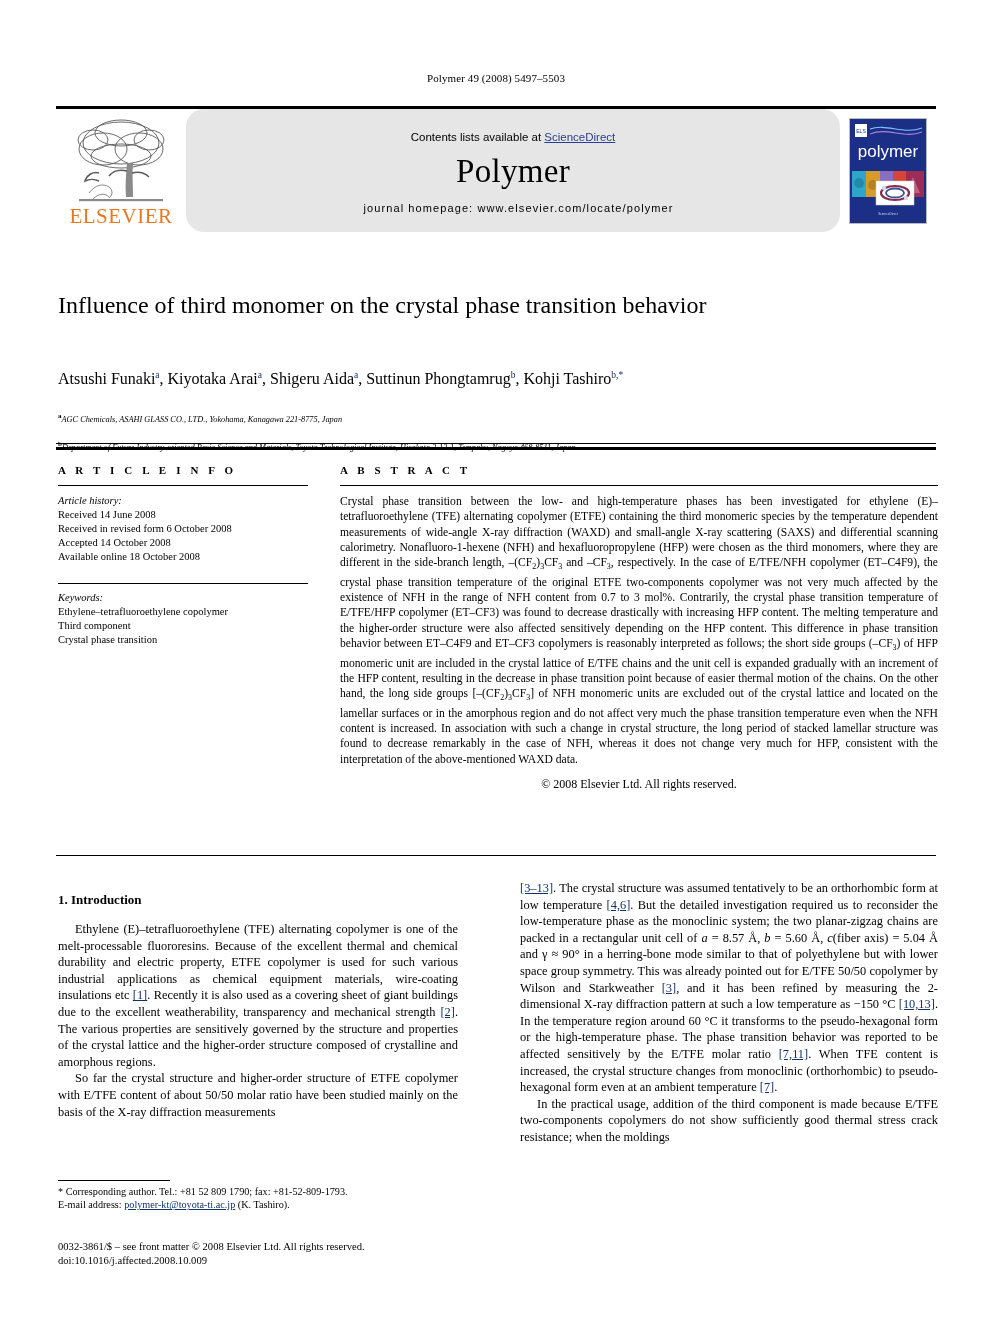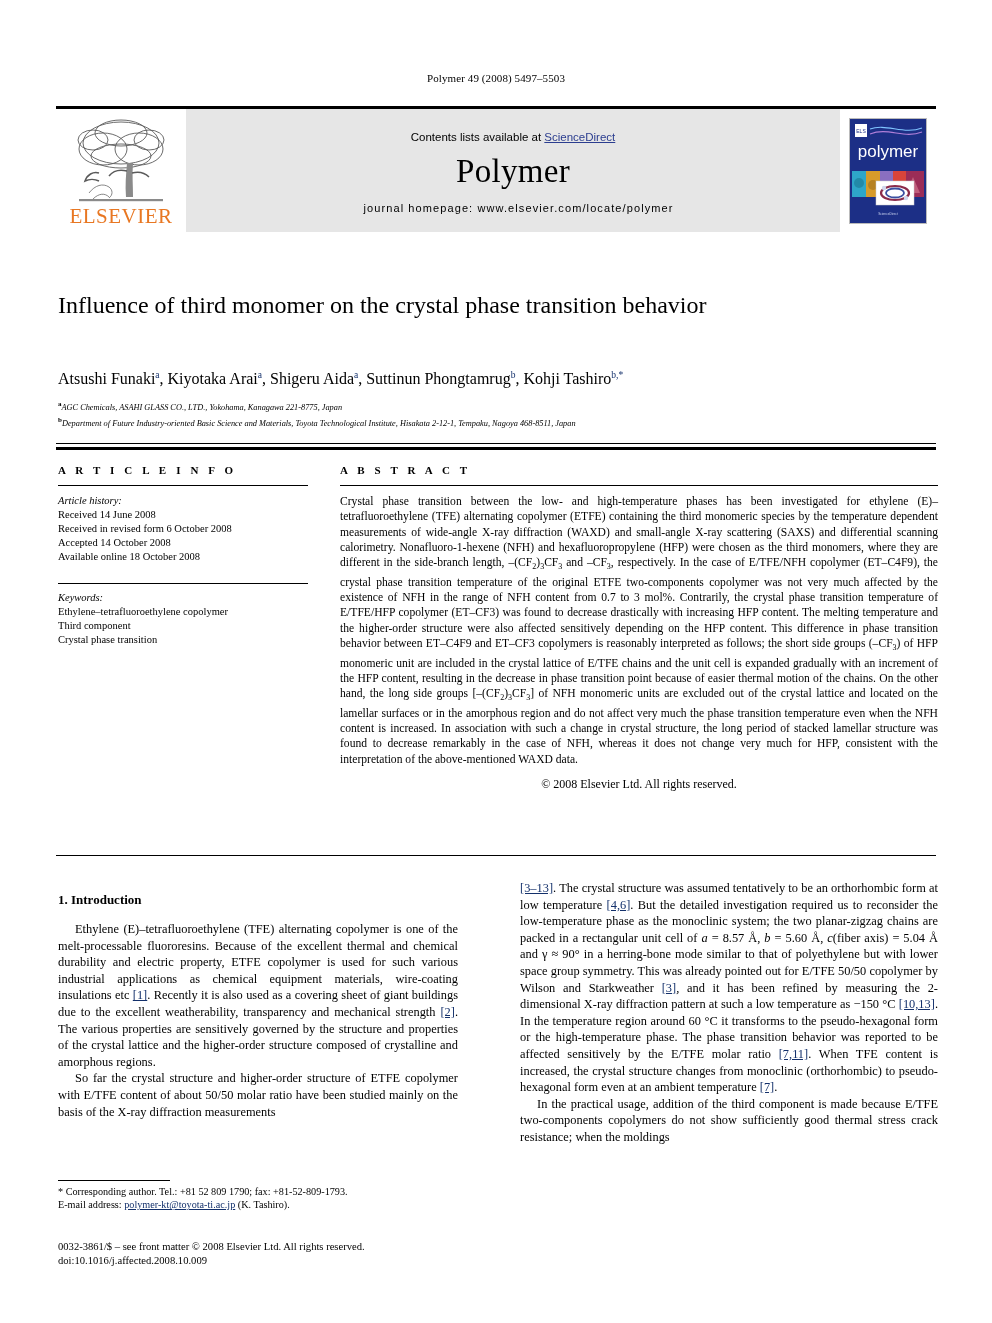--- a/index.html
+++ b/index.html
@@ -25,21 +25,21 @@
     border-top:3px solid #000;
   }
   .banner-inner { display:flex; height:123px; align-items:stretch; }
   .logo-cell {
     width:130px; flex:0 0 130px; display:flex; align-items:center; justify-content:center;
     background:#fff;
   }
   .elsevier-logo { width:104px; height:116px; display:block; }
   .center-cell {
     flex:1 1 auto; background:#e6e6e6; display:flex; flex-direction:column;
-    align-items:center; justify-content:center; position:relative;
+    align-items:center; justify-content:center; position:relative;border-radius:18px;
   }
   .contents-line { font-family:"Liberation Sans", sans-serif; font-size:11.5px; margin-top:4px;}
   .contents-line .sd { color:#2b3d8f; }
   .journal-name { font-family:"Liberation Serif", serif; font-size:33px; margin:10px 0 12px; letter-spacing:.3px;}
   .homepage-line { font-family:"Liberation Sans", sans-serif; font-size:11px; letter-spacing:1.1px;padding-left:11px; }
   .cover-cell {
     width:96px; flex:0 0 96px; display:flex; align-items:center; justify-content:center;
     background:#fff;
   }
   .cover-thumb { width:76px; height:104px; display:block; border:1px solid #bbb; }
@@ -52,21 +52,21 @@
   .authors {
     position:absolute; left:58px; top:364px; width:880px;
     font-size:16px; line-height:22px;
   }
   .authors sup { font-size:9.5px; color:#13306b; vertical-align:super; }
   .affils {
     position:absolute; left:58px; top:398px; width:880px;
     font-size:8.3px; line-height:12.6px; font-style:italic;
   }
   .affils sup { font-style:normal; font-weight:bold; font-size:7px; vertical-align:super;}
-  .affil-line { white-space:nowrap; }
+  .affil-line { white-space:nowrap;margin-top:12px; }
 
   
   .rule-top { position:absolute; left:56px; top:443px; width:880px; border-top:1px solid #000; }
   .rule-mid { position:absolute; left:56px; top:447px; width:880px; border-top:3px solid #000; }
   .rule-bottom { position:absolute; left:56px; top:855px; width:880px; border-top:1px solid #000; }
 
   
   .info-col { position:absolute; left:58px; top:464px; width:250px; }
   .abs-col  { position:absolute; left:340px; top:464px; width:598px; }
 

